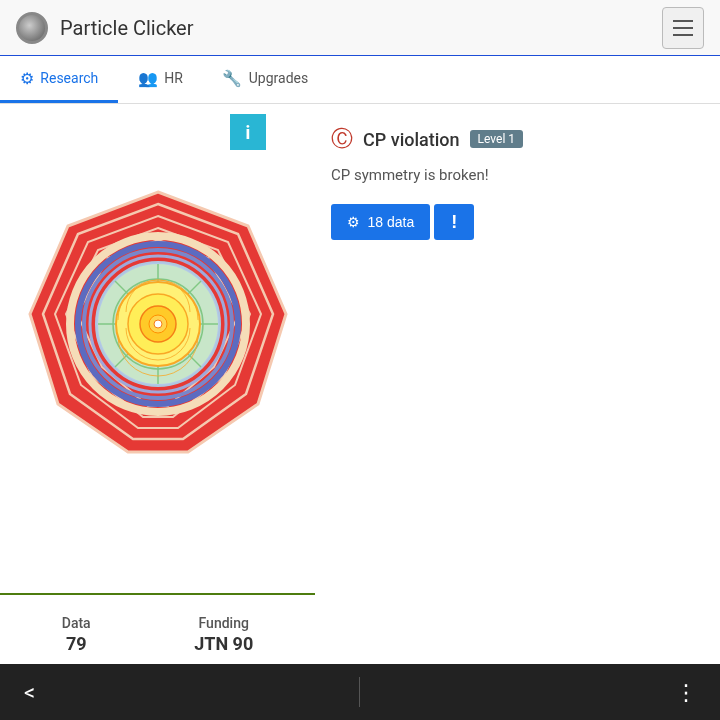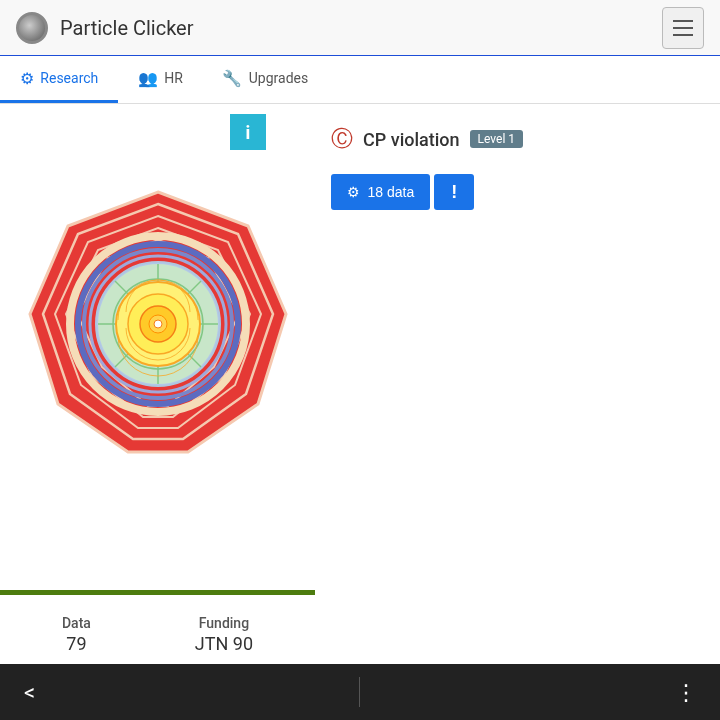--- a/index.html
+++ b/index.html
@@ -130,35 +130,35 @@
       align-items: center;
       justify-content: center;
       margin-top: 30px;
     }
 
     .stats-row {
       display: flex;
       justify-content: space-around;
       width: 100%;
       padding: 20px 10px 10px;
-      border-top: 5px solid #4d7c0f;
+      border-top: 2px solid #4d7c0f;
       margin-top: auto;
     }
     .stat-item {
       text-align: center;
     }
     .stat-label {
       font-size: 14px;
       color: #555;
       font-weight: 500;
     }
     .stat-value {
       font-size: 18px;
       color: #333;
-      font-weight: 400;
+      font-weight: 700;
       margin-top: 2px;
     }
 
     
     .right-panel {
       flex: 1;
       padding: 20px 16px;
       display: flex;
       flex-direction: column;
     }
@@ -376,20 +376,21 @@
     </div>
   </div>
 
   <div class="right-panel">
     <div class="research-item">
       <div class="research-header">
         <span class="research-icon">Ⓒ</span>
         <span class="research-name">CP violation</span>
         <span class="level-badge">Level 1</span>
       </div>
+      <div class="research-desc">CP symmetry is broken!</div>
       <div class="action-row">
         <button class="btn-data">
           <span class="gear-icon-small">⚙</span>
           <span>18 data</span>
         </button>
         <button class="btn-exclaim">!</button>
       </div>
     </div>
   </div>
 

